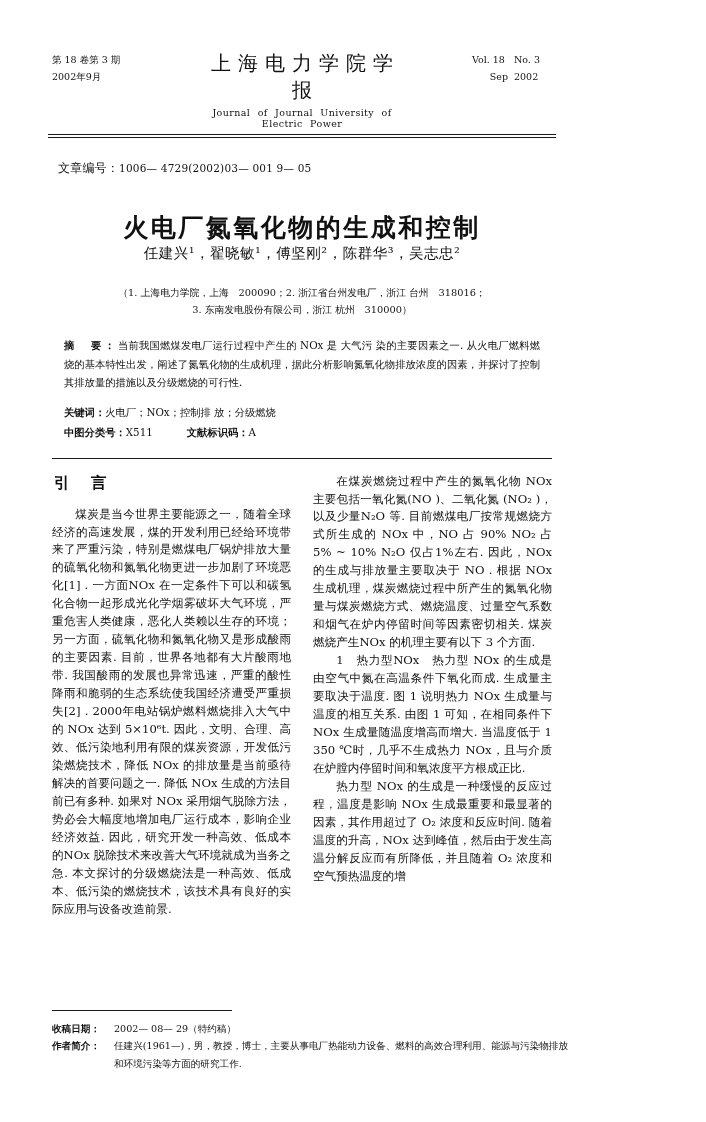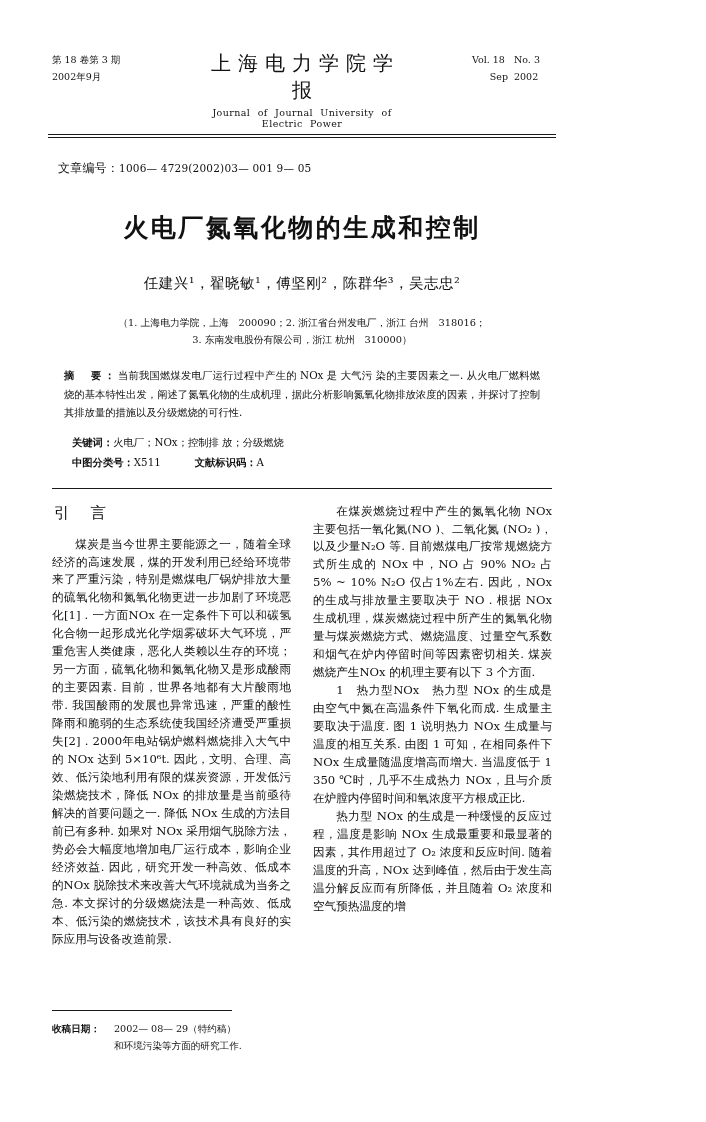--- a/index.html
+++ b/index.html
@@ -82,21 +82,20 @@
   
   .title {
     margin-top: 34px;
     text-align: center;
     font-family: "DejaVu Sans", "Liberation Sans", sans-serif;
     font-weight: bold;
     font-size: 25px;
     letter-spacing: 2.5px;
   }
   .authors {
-    margin-top: 30px;
     text-align: center;
     font-size: 14.5px;
     font-family: "DejaVu Serif", "Liberation Serif", serif;
     letter-spacing: 0.5px;
   }
   .affil {
     margin-top: 21px;
     text-align: center;
     font-size: 9.8px;
     line-height: 1.75;
@@ -108,21 +107,21 @@
     font-size: 10.3px;
     line-height: 1.78;
     text-align: justify;
   }
   .abstract-block .bhead {
     font-family: "DejaVu Sans", "Liberation Sans", sans-serif;
     font-weight: bold;
     letter-spacing: 3px;
   }
   .kw-block {
-    margin: 12px 16px 0 24px;
+    margin: 12px 16px 0 16px;
     font-size: 10.3px;
     line-height: 1.85;
   }
   .kw-block .bhead {
     font-family: "DejaVu Sans", "Liberation Sans", sans-serif;
     font-weight: bold;
   }
   .clsline span.gap { display: inline-block; width: 34px; }
 
   .rule-single {
@@ -133,21 +132,21 @@
   
   .columns {
     margin-top: 14px;
     display: flex;
     gap: 22px;
     padding: 0 4px;
   }
   .col { width: 296px; }
   .sec-head {
     font-family: "DejaVu Sans", "Liberation Sans", sans-serif;
-    font-weight: normal;
+    font-weight: bold;
     font-size: 15.5px;
     letter-spacing: 1px;
     margin-bottom: 12px;
   }
   .sec-head .num { display: inline-block; width: 24px; }
   .sec-head.center { letter-spacing: 8px; padding-left: 2px;}
   .para {
     font-size: 11.6px;
     line-height: 1.55;
     text-align: justify;
@@ -251,16 +250,20 @@
     </div>
 
   </div>
 
   <div class="foot-rule"></div>
   <div class="footnotes">
     <div class="fn-row">
       <span class="fn-label">收稿日期：</span>
       <span class="fn-text">2002— 08— 29（特约稿）</span>
     </div>
+    <div class="fn-row">
+      <span class="fn-label">作者简介：</span>
+      <span class="fn-text">任建兴(1961—)，男，教授，博士，主要从事电厂热能动力设备、燃料的高效合理利用、能源与污染物排放</span>
+    </div>
     <div class="fn-indent">和环境污染等方面的研究工作.</div>
   </div>
 
 </div>
 
 </body></html>

